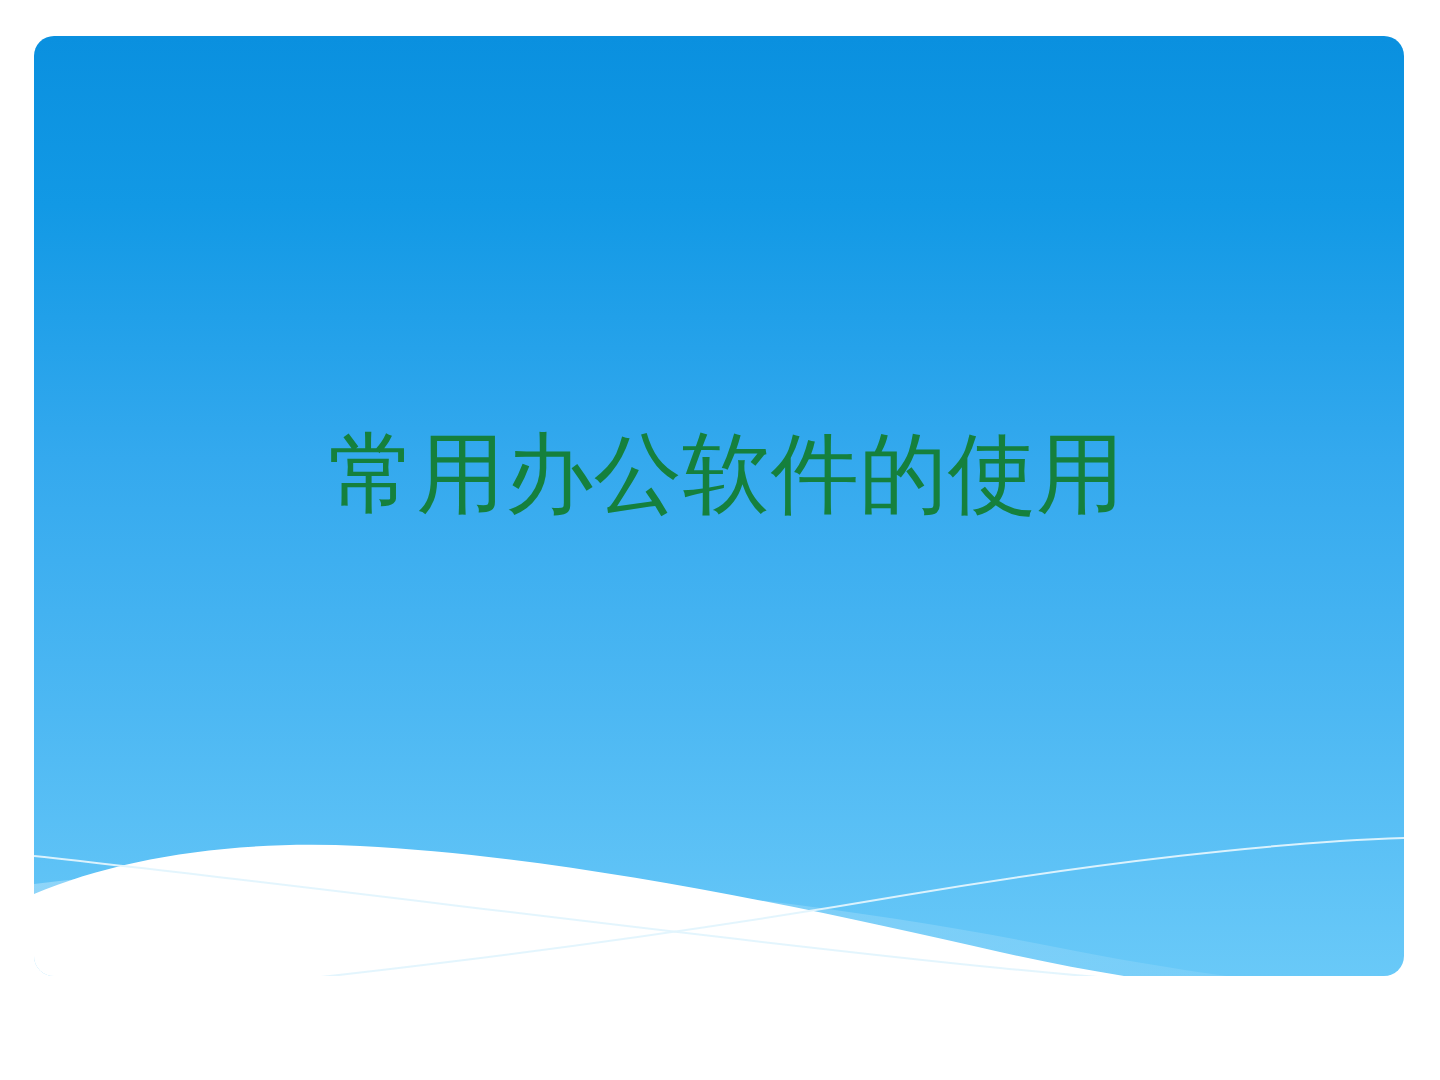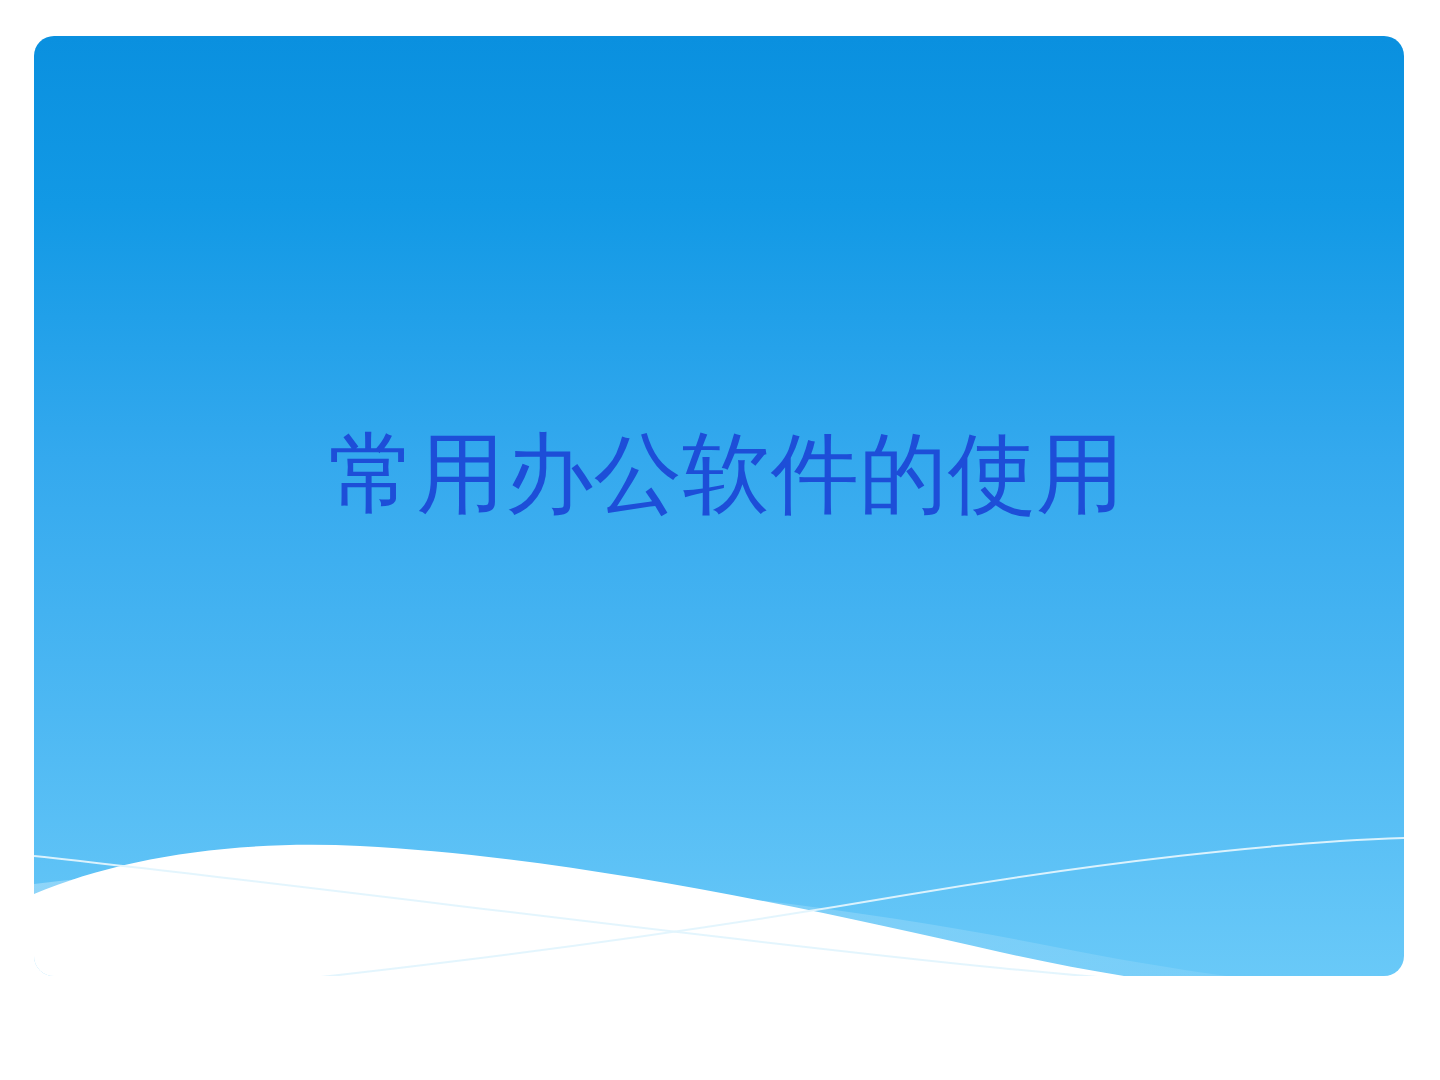--- a/index.html
+++ b/index.html
@@ -44,21 +44,21 @@
     top: 388px;
     width: 1371px;
     height: 172px;
     display: flex;
     align-items: center;
     justify-content: center;
     pointer-events: none;
   }
 
   #title-text {
-    color: #1d4ed8;
+    color: #15803d;
     font-family: "DejaVu Sans", "Liberation Sans", sans-serif;
     font-size: 88px;
     font-weight: 400;
     line-height: 1.08;
     letter-spacing: 0.5px;
     white-space: nowrap;
     text-align: center;
     margin-left: 14px;
   }
 </style>

